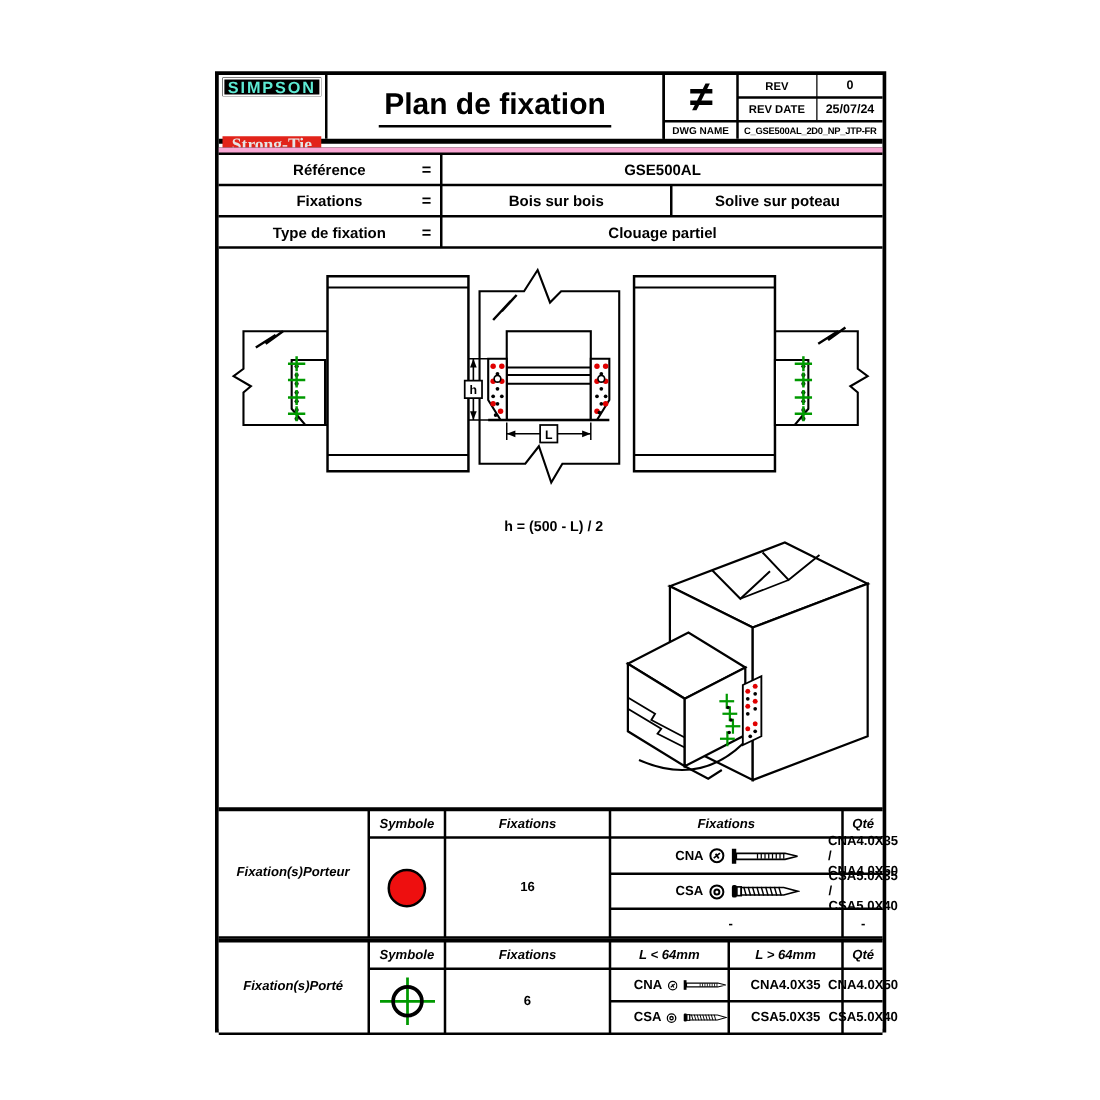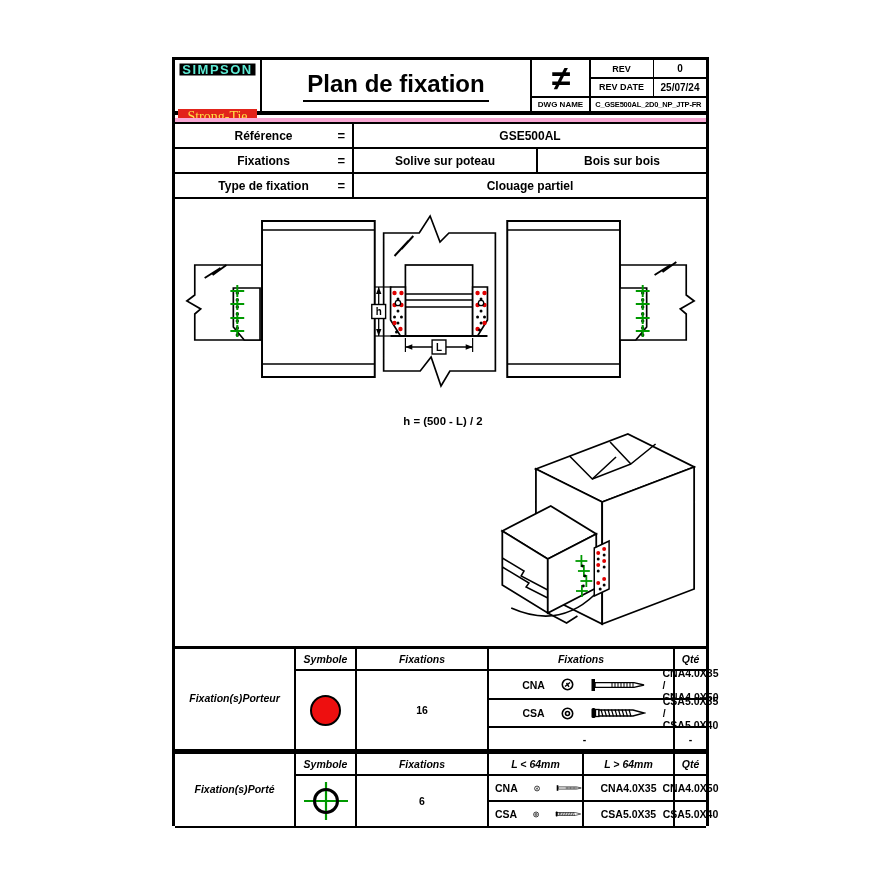--- a/index.html
+++ b/index.html
@@ -4,21 +4,21 @@
 <style>
   * { margin:0; padding:0; box-sizing:border-box; }
   html,body { width:880px; height:880px; background:#fff; font-family:"Liberation Sans",sans-serif; }
   .canvas { position:relative; width:880px; height:880px; background:#fff; overflow:hidden; }
   .doc { position:absolute; left:172px; top:57px; width:537px; height:769px; border:3px solid #000; background:#fff; }
 
   
   .hdr { position:absolute; left:0; top:0; width:100%; height:55px; border-bottom:4px solid #000; display:flex; }
   .logo { width:87px; height:100%; border-right:2px solid #000; padding:2px 3px; display:flex; flex-direction:column; gap:1px; }
   .logo-top { flex:1; background:#000; color:#5eead4; font-weight:bold; font-size:13px; letter-spacing:1.5px; display:flex; align-items:center; justify-content:center; box-shadow:inset 0 0 0 1.5px #fff, inset 0 0 0 3px #000; }
-  .logo-bot { flex:1; background:#e2231a; color:#fde047; font-family:"Liberation Serif",serif; font-weight:normal; font-size:14px; display:flex; align-items:center; justify-content:center;margin-top:31px; }
+  .logo-bot { flex:1; background:#e2231a; color:#e5e5e5; font-family:"Liberation Serif",serif; font-weight:bold; font-size:14px; display:flex; align-items:center; justify-content:center;margin-top:31px; }
   .title-cell { flex:1; display:flex; align-items:center; justify-content:center; }
   .title-cell span { font-size:24px; font-weight:bold; border-bottom:2.5px solid #000; padding:0 4px 2px 4px; }
   .revblk { width:176px; height:100%; background:#000; display:grid; grid-template-columns:57px 62px 1fr; grid-template-rows:17px 17.5px 1fr; gap:1.5px; border-left:2px solid #000; }
   .revblk > div { background:#fff; display:flex; align-items:center; justify-content:center; font-weight:bold; }
   .neq { grid-row:1 / span 2; font-size:34px; font-weight:900; font-style:italic; line-height:1; }
   .rv-lab { font-size:9px; }
   .rv-val { font-size:10px; }
   .dwg-lab { font-size:8px; }
   .dwg-val { grid-column:2 / span 2; font-size:7.5px; letter-spacing:-0.2px; }
 
@@ -35,21 +35,21 @@
 
   
   .tbl { position:absolute; left:0; width:100%; background:#000; display:grid; gap:2px; padding:2px 0; border-top:1px solid #000; }
   .t1 { top:586px; height:105px; grid-template-columns:119px 59px 130px 1fr 31px; grid-template-rows:20px 27px 26px 1fr; }
   .t2 { top:691px; height:77px; grid-template-columns:119px 59px 130px 93px 1fr 31px; grid-template-rows:20px 1fr 1fr; }
   .tbl > div { background:#fff; display:flex; align-items:center; justify-content:center; font-weight:bold; font-size:10.5px; }
   .gray { background:#9a9a9a;font-style:italic; }
   .tlabel { grid-row:1 / -1; flex-direction:row; line-height:1.3; font-size:11px; }
   .sym-span { grid-row:2 / -1; }
   .qty-span { grid-row:2 / -1; font-size:11px; }
-  .fixcell { justify-content:flex-start; gap:16px; padding-left:6px; }
+  .fixcell { justify-content:flex-start; gap:4px; padding-left:18px; }
   .dashcell { justify-content:flex-start; padding-left:7px; }
   .red-dot { width:31px; height:31px; border-radius:50%; background:#ee0f0f; border:2.5px solid #000; }
   .hdrcell { font-size:11px; }
 </style>
 </head>
 <body>
 
 <div class="canvas">
 <div class="doc">
 
@@ -75,22 +75,22 @@
   <div class="info">
     <div class="glab">
       <span>Référence</span>
       <span class="eq">=</span>
     </div>
     <div class="span2">GSE500AL</div>
     <div class="glab">
       <span>Fixations</span>
       <span class="eq">=</span>
     </div>
+    <div>Bois sur bois</div>
     <div>Solive sur poteau</div>
-    <div>Bois sur bois</div>
     <div class="glab">
       <span>Type de fixation</span>
       <span class="eq">=</span>
     </div>
     <div class="span2">Clouage partiel</div>
   </div>
 
   <div class="draw">
     <svg viewBox="0 0 537 447" preserveAspectRatio="none">
       <g stroke="#000" fill="none" stroke-width="1.7" stroke-linejoin="miter">

